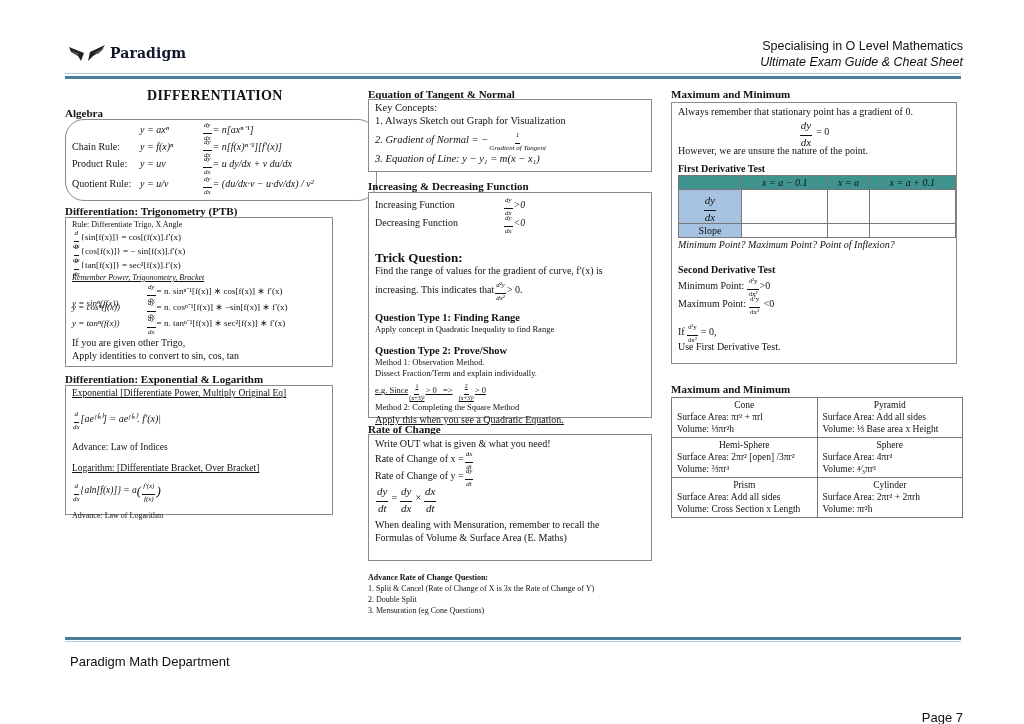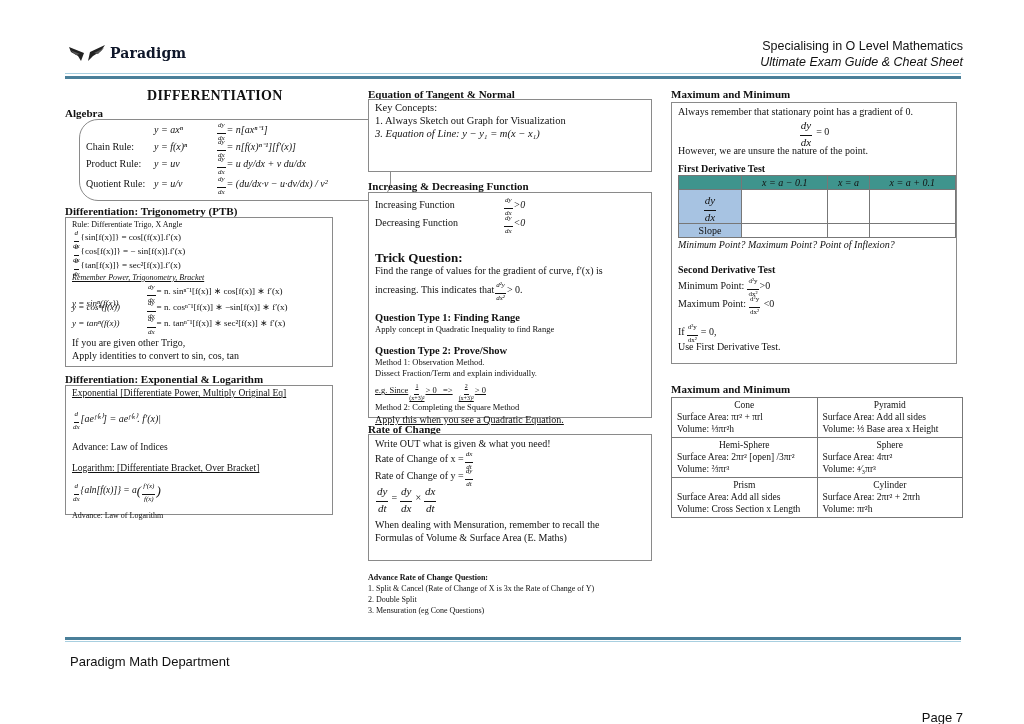--- a/index.html
+++ b/index.html
@@ -63,21 +63,21 @@
 <div class="abs header-right">
   <div>Specialising in O Level Mathematics</div>
   <div class="sub">Ultimate Exam Guide &amp; Cheat Sheet</div>
 </div>
 <div class="abs rule-thin" style="top:73px;"></div>
 <div class="abs rule-thick" style="top:76px;"></div>
 
 <div class="abs big-title" style="left:147px; top:88px;">DIFFERENTIATION</div>
 
 <div class="abs sec-title" style="left:65px; top:107px;">Algebra</div>
-<div class="abs box" style="left:79px; top:119px; width:312px; height:82px; padding:1px 6px;border-radius:19px;">
+<div class="abs box" style="left:65px; top:119px; width:312px; height:82px; padding:1px 6px;border-radius:19px;">
   <div class="alg-row">
     <span class="c1"></span>
     <span class="c2">y = axⁿ</span>
     <span class="frac i">
         <span class="num">dy</span>
         <span>dx</span>
       </span>
     <span class="c3">= n[axⁿ⁻¹]</span>
   </div>
   <div class="alg-row">
@@ -187,20 +187,27 @@
       </span>
     <span style="font-size:13px;">)</span>
   </div>
   <div class="small" style="margin-top:7px;">Advance: Law of Logarithm</div>
 </div>
 
 <div class="abs sec-title" style="left:368px; top:88px;">Equation of Tangent &amp; Normal</div>
 <div class="abs box" style="left:368px; top:99px; width:284px; height:73px; padding:1px 6px; font-size:10.5px; line-height:13px;">
   <div>Key Concepts:</div>
   <div>1. Always Sketch out Graph for Visualization</div>
+  <div class="row i">
+    <span>2. Gradient of Normal = −</span>
+    <span class="frac">
+        <span class="num">1</span>
+        <span>Gradient of Tangent</span>
+      </span>
+  </div>
   <div class="i">3. Equation of Line: y − y₁ = m(x − x₁)</div>
 </div>
 
 <div class="abs sec-title" style="left:368px; top:180px;">Increasing &amp; Decreasing Function</div>
 <div class="abs box" style="left:368px; top:192px; width:284px; height:226px; padding:2px 6px;">
   <div class="row" style="height:18px;">
     <span style="width:128px;">Increasing Function</span>
     <span class="frac i">
         <span class="num">dy</span>
         <span>dx</span>

